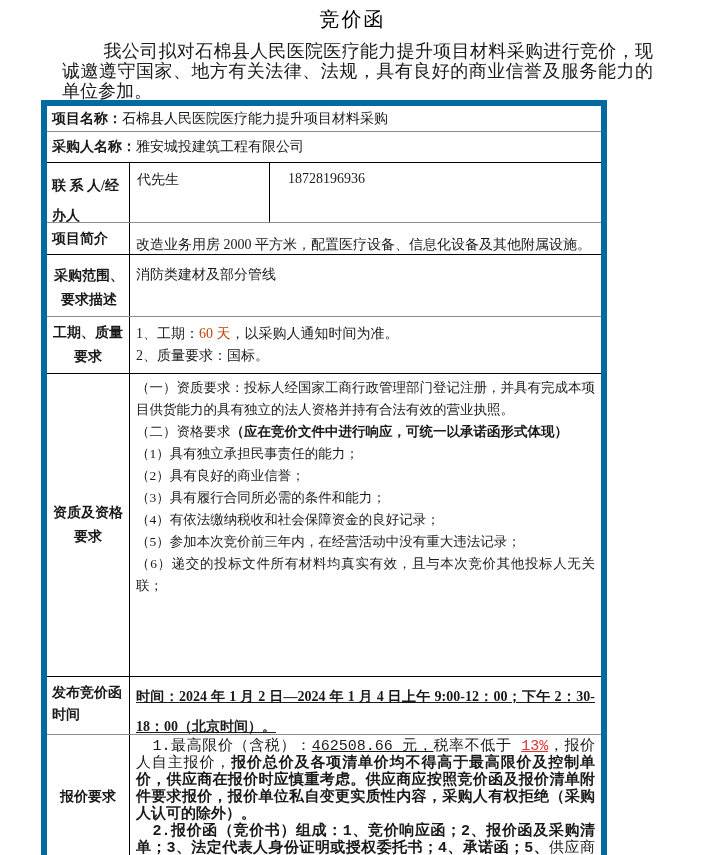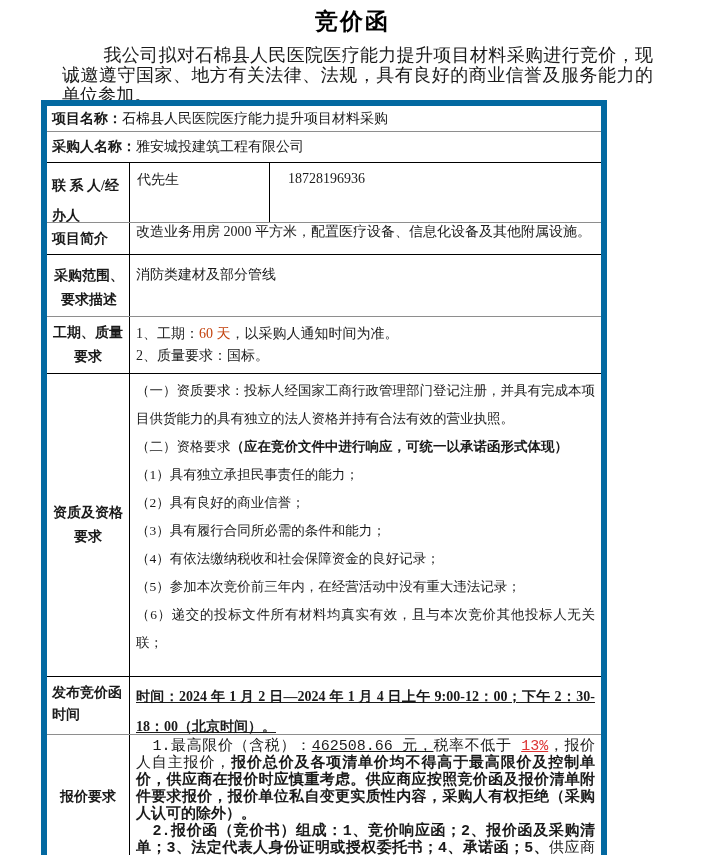--- a/index.html
+++ b/index.html
@@ -3,21 +3,21 @@
 <meta charset="utf-8">
 <style>
   * { margin:0; padding:0; box-sizing:border-box; }
   html,body { background:#fff; }
   .page {
     position:relative; width:705px; height:855px; background:#fff;
     overflow:hidden; color:#1a1a1a;
     font-family:"Liberation Serif","DejaVu Serif",serif;
   }
   .title {
-    text-align:center; font-size:23px; font-weight:bold;
+    text-align:center; font-size:20px; font-weight:normal;
     letter-spacing:2px; padding-top:6px; color:#000;
   }
   .intro {
     margin:8px 52px 0 62px; font-size:18px; line-height:20px;
     text-indent:2.3em; text-align:justify;
   }
   .btable {
     position:absolute; left:41px; top:100px; width:566px;
     border:6px solid #0369a1; font-size:14px;
   }
@@ -36,28 +36,28 @@
   .full { flex:1 1 auto; padding:0 5px; display:flex; align-items:center; }
   .r1 { height:26px; } .r2 { height:31px; }
   .r3 { height:60px; }
   .r3 .cell { padding-top:8px; }
   .r3 .lab { line-height:30px; padding-top:8px; }
   .c2 { width:140px; flex:0 0 140px; padding-left:7px; }
   .c3 { width:86px; flex:0 0 86px; padding-left:7px; font-weight:bold; }
   .c4 { flex:1 1 auto; padding-left:18px;
         font-family:"Liberation Serif","DejaVu Serif",serif; }
   .r4 { height:32px; }
-  .r4 .val { display:flex; align-items:flex-start; }
+  .r4 .val { display:flex; align-items:flex-end; }
   .r5 { height:62px; }
   .r5 .lab { padding-top:9px;text-align:center; }
   .r5 .val { padding-top:11px; }
   .r6 { height:57px; }
   .r6 .val { padding-top:6px; line-height:22px; }
   .r7 { height:303px; }
-  .r7 .val { padding-top:3px; line-height:28px; font-size:13.5px;
+  .r7 .val { padding-top:3px; line-height:22px; font-size:13.5px;
              text-align:justify; }
   .r8 { height:58px; }
   .r8 .lab { line-height:22px; padding-top:5px; }
   .r8 .val { padding-top:5px; line-height:30px; font-weight:bold;
              text-align:justify;text-decoration:underline; }
   .r9 { height:123px; }
   .r9 .val { padding-top:3px; line-height:17px; font-size:15px;
              text-align:justify;font-family:Liberation Mono, monospace; }
   .r9 .val p { text-indent:1.1em; }
   b.inl { font-weight:bold; }

